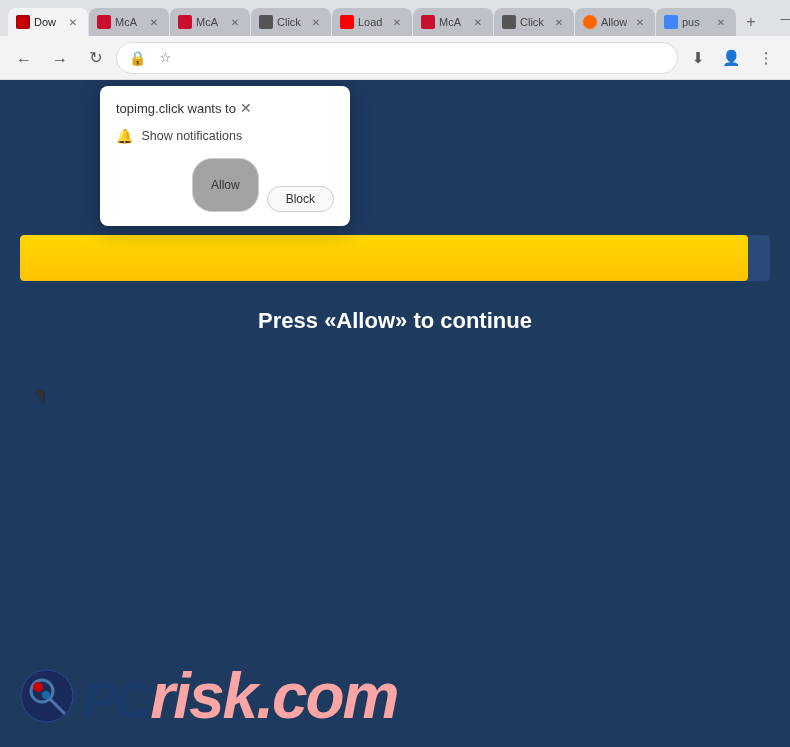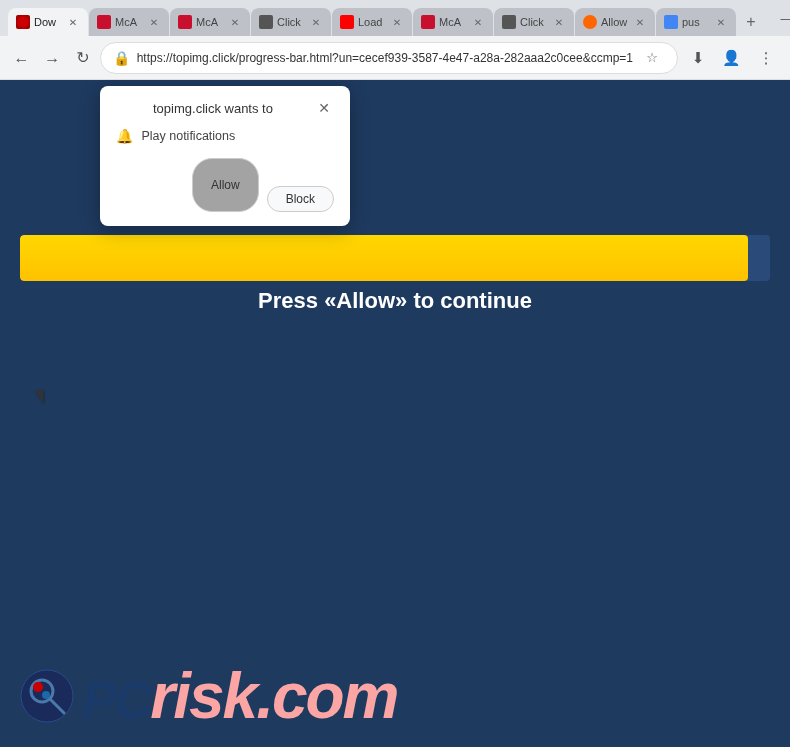--- a/index.html
+++ b/index.html
@@ -196,23 +196,21 @@
       width: 250px;
       background: #fff;
       border-radius: 8px;
       box-shadow: 0 4px 20px rgba(0,0,0,0.3);
       padding: 12px 16px 14px;
       z-index: 100;
     }
     .popup-header {
       display: flex;
       align-items: center;
-      justify-content: space-between;
       margin-bottom: 10px;
-      margin-left: 37px;
     }
     .popup-title {
       font-size: 13px;
       color: #333;
       font-weight: 500;
     }
     .popup-close {
       width: 20px;
       height: 20px;
       display: flex;
@@ -278,21 +276,21 @@
       border-radius: 4px;
       display: flex;
       align-items: center;
       justify-content: center;
       position: relative;
     }
 
     
     .cta-text {
       position: absolute;
-      top: 208px;
+      top: 228px;
       left: 0;
       right: 0;
       text-align: center;
       color: #fff;
       font-size: 22px;
       font-weight: 600;
     }
 
     
     .cursor {
@@ -399,21 +397,20 @@
     </div>
   </div>
 
   <div class="nav-bar">
     <div class="nav-btn">←</div>
     <div class="nav-btn">→</div>
     <div class="nav-btn">↻</div>
 
     <div class="address-bar">
       <span class="security-icon">🔒</span>
-      <span class="address-text">https://topimg.click/progress-bar.html?un=cecef939-3587-4e47-a28a-282aaa2c0cee&amp;ccmp=1</span>
       <div class="address-actions">
         <div class="addr-btn">☆</div>
       </div>
     </div>
 
     <div class="nav-extras">
       <div class="nav-extra-btn">⬇</div>
       <div class="nav-extra-btn">👤</div>
       <div class="nav-extra-btn">⋮</div>
     </div>
@@ -421,21 +418,21 @@
 
   <div class="page-content">
 
     <div class="notification-popup">
       <div class="popup-header">
         <span class="popup-title">topimg.click wants to</span>
         <div class="popup-close">✕</div>
       </div>
       <div class="popup-permission">
         <span class="bell-icon">🔔</span>
-        <span>Play notifications</span>
+        <span>Show notifications</span>
       </div>
       <div class="popup-actions">
         <button class="popup-btn allow">Allow</button>
         <button class="popup-btn block">Block</button>
       </div>
     </div>
 
     <div class="progress-section">
       <div class="progress-bar-container">
         <div class="progress-bar-fill" style="width: 97%;">

